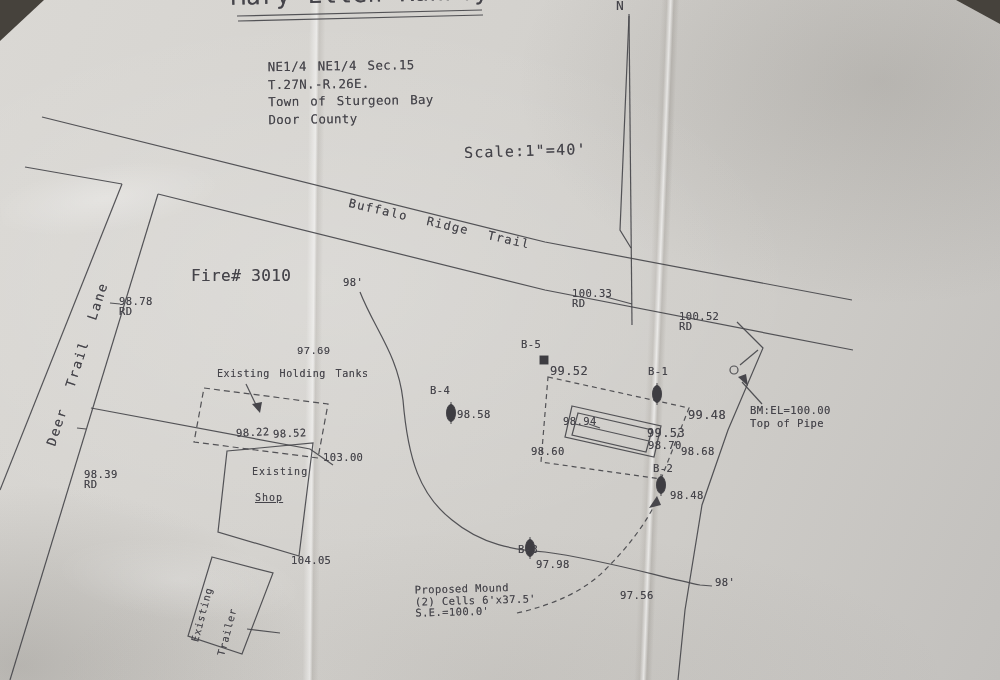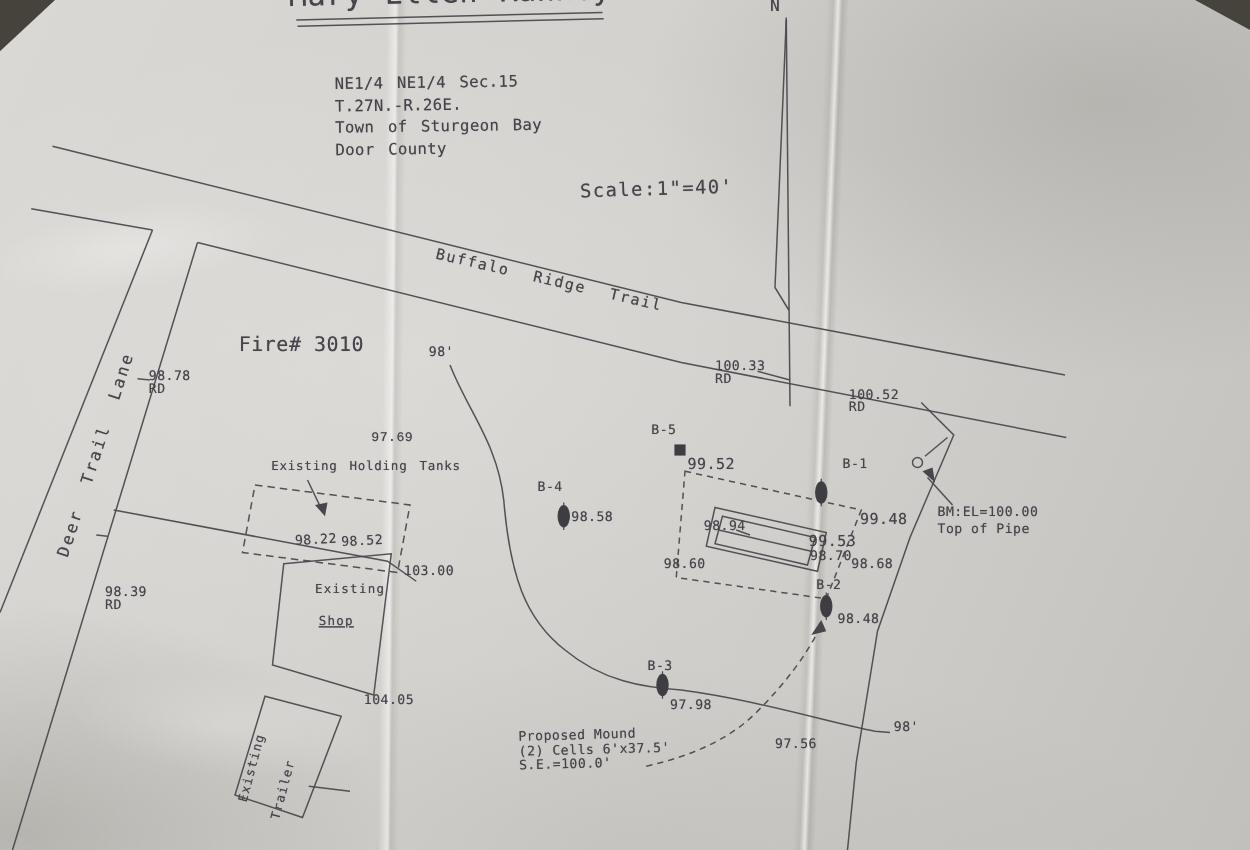--- a/index.html
+++ b/index.html
@@ -181,25 +181,25 @@
   <div class="lbl sm" style="left:252px;top:466px;letter-spacing:1px;">Existing</div>
   <div class="lbl sm" style="left:255px;top:492px;letter-spacing:1px;text-decoration:underline;">Shop</div>
   <div class="lbl" style="left:291px;top:555px;">104.05</div>
 
   <div class="lbl sm" style="left:200px;top:632px;letter-spacing:1px;transform:rotate(-75deg);transform-origin:0 100%;">Existing</div>
   <div class="lbl sm" style="left:226px;top:646px;letter-spacing:1px;transform:rotate(-75deg);transform-origin:0 100%;">Trailer</div>
 
   <div class="lbl" style="left:521px;top:339px;">B-5</div>
   <div class="lbl" style="left:430px;top:385px;">B-4</div>
   <div class="lbl" style="left:457px;top:409px;">98.58</div>
-  <div class="lbl" style="left:648px;top:366px;margin-left:26px;">B-1</div>
+  <div class="lbl" style="left:648px;top:366px;">B-1</div>
   <div class="lbl" style="left:647px;top:428px;font-size:12px;text-align:right;">99.53</div>
   <div class="lbl" style="left:653px;top:463px;">B-2</div>
   <div class="lbl" style="left:670px;top:490px;">98.48</div>
-  <div class="lbl" style="left:518px;top:528px;">B-3</div>
+  <div class="lbl" style="left:518px;top:544px;">B-3</div>
   <div class="lbl" style="left:536px;top:559px;">97.98</div>
 
   <div class="lbl" style="left:550px;top:366px;font-size:12px;">99.52</div>
   <div class="lbl" style="left:688px;top:410px;font-size:12px;">99.48</div>
   <div class="lbl" style="left:563px;top:416px;">98.94</div>
   <div class="lbl" style="left:648px;top:440px;">98.70</div>
   <div class="lbl" style="left:681px;top:446px;">98.68</div>
   <div class="lbl" style="left:531px;top:446px;">98.60</div>
   <div class="lbl" style="left:620px;top:590px;text-align:center;">97.56</div>
 

